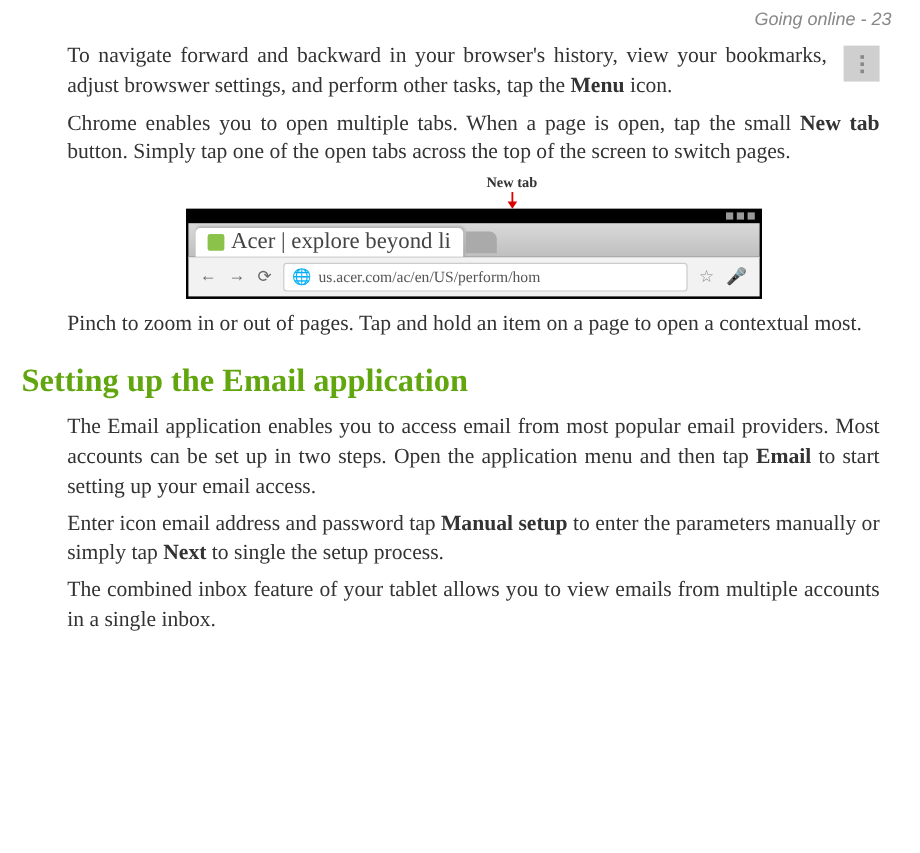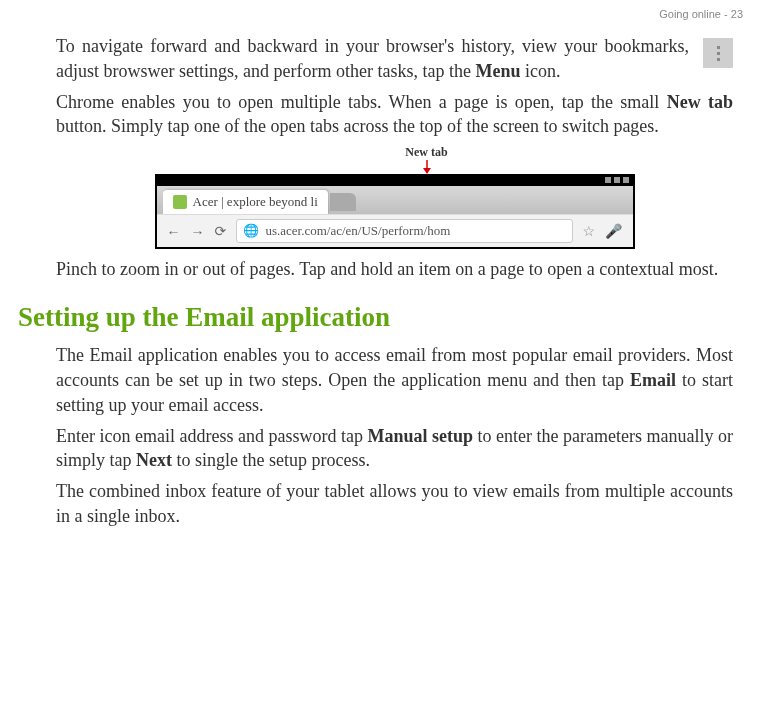--- a/index.html
+++ b/index.html
@@ -9,21 +9,22 @@
     color: #333;
     width: 767px;
     height: 711px;
     position: relative;
     background: #fff;
   }
   .page-header {
     position: absolute;
     top: 8px;
     right: 24px;
-    font-size: 11px;
+    font-size: 15px;
+    font-style: italic;
     color: #888;
   }
   .content {
     padding: 34px 34px 0 56px;
     font-family: Liberation Serif, serif;
   }
   .para {
     font-size: 18px;
     line-height: 1.38;
     margin: 0 0 6px 0;
@@ -105,21 +106,21 @@
   }
   .tab {
     background: #fff;
     border-top-left-radius: 4px;
     border-top-right-radius: 4px;
     height: 24px;
     display: flex;
     align-items: center;
     gap: 6px;
     padding: 0 10px;
-    font-size: 13px;
+    font-size: 19px;
     color: #444;
     box-shadow: 1px -1px 2px rgba(0,0,0,0.15);
   }
   .tab .favicon {
     width: 14px; height: 14px;
     background: #8bc34a;
     border-radius: 2px;
   }
   .new-tab-stub {
     width: 26px;

